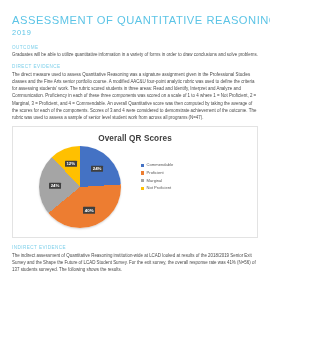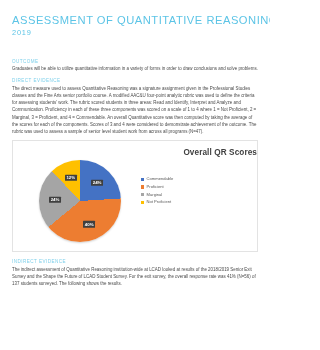--- a/index.html
+++ b/index.html
@@ -28,21 +28,21 @@
     color: #5cc4e6;
     font-weight: 400;
     line-height: 1.12;
     white-space: nowrap;
   }
   .doc-year {
     font-size: 7.4px;
     letter-spacing: 0.8px;
     color: #5cc4e6;
     margin-top: 1px;
-    margin-bottom: 22px;
+    margin-bottom: 8px;
   }
   .section-head {
     font-size: 4.6px;
     letter-spacing: 0.45px;
     color: #7fd0ea;
     text-transform: uppercase;
     margin-bottom: 1.5px;
   }
   .body-text {
     font-size: 4.45px;
@@ -62,21 +62,21 @@
     position: relative;
     width: 100%;
     height: 112px;
     background: #ffffff;
     border: 1px solid #e3e3e3;
     box-sizing: border-box;
     margin: 2px 0 7px 0;
     overflow: hidden;
   }
   .chart-title {
-    text-align: right;
+    text-align: center;
     font-size: 8.2px;
     font-weight: bold;
     color: #404040;
     padding-top: 7px;
     letter-spacing: 0.1px;
   }
   .chart-body {
     position: relative;
     width: 100%;
     height: 88px;

